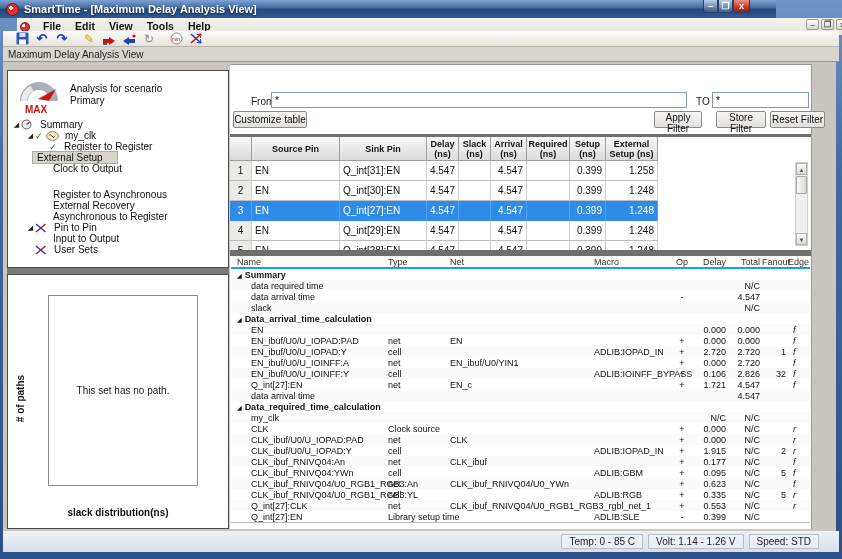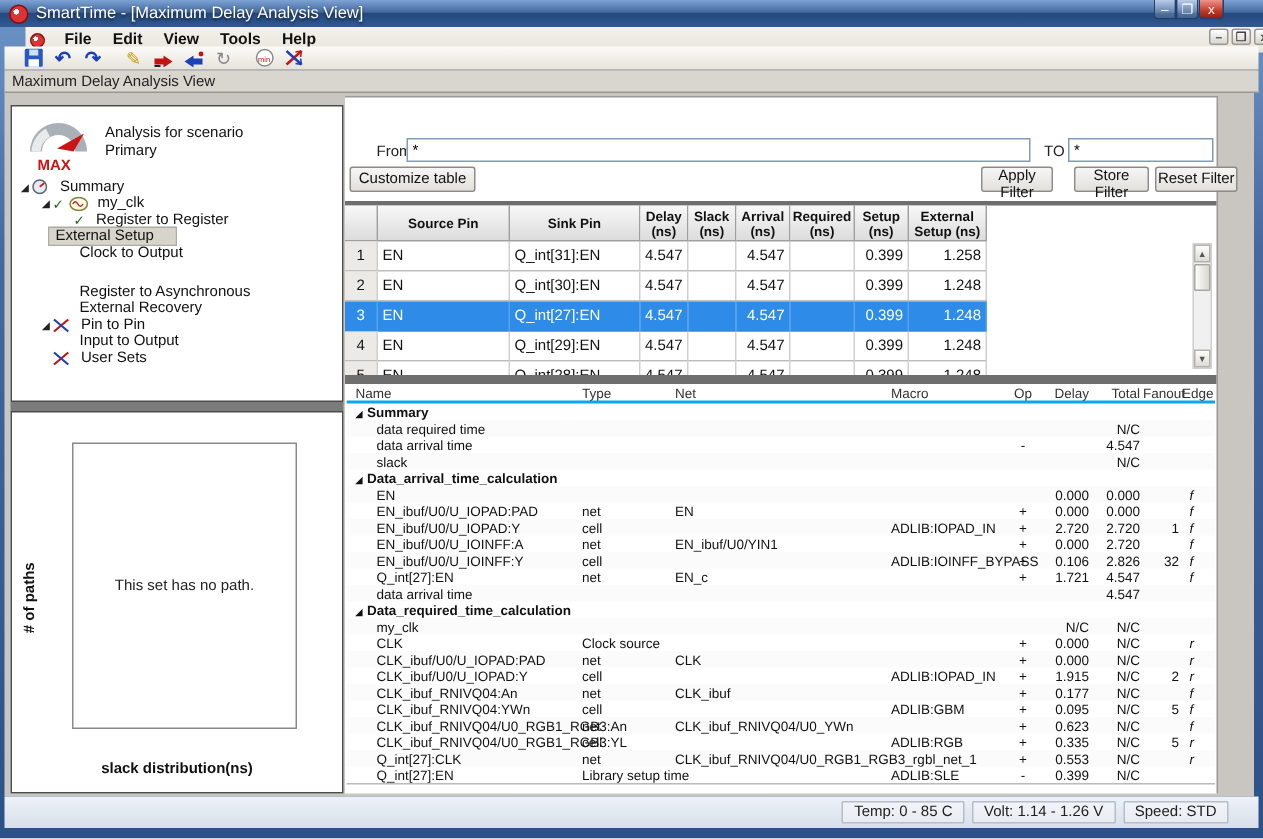--- a/index.html
+++ b/index.html
@@ -2,23 +2,23 @@
 <html><head>
 <meta charset="utf-8">
 <style>
   * { margin:0; padding:0; box-sizing:border-box; }
   html,body { width:842px; height:559px; }
   body { font-family:"Liberation Sans", sans-serif; font-size:10px; color:#111; }
   .window { position:relative; width:842px; height:559px; overflow:hidden;
     background:linear-gradient(180deg,#6e95c8 0%,#44699e 30%,#2b5186 100%); }
 
   
-  .titlebar { position:absolute; left:0; top:0; width:842px; height:18px;
+  .titlebar { position:absolute; left:0; top:0; width:776px; height:18px;
     background:linear-gradient(180deg,#7da2d4 0%,#44699e 45%,#24497e 50%,#315a91 100%);
-    display:flex; align-items:center; color:#fff; }
+    display:flex; align-items:center; color:#fff;font-weight:bold; }
   .titlebar .app-icon { width:13px; height:13px; margin:0 5px 0 6px; border-radius:50%;
     background:radial-gradient(circle at 35% 35%, #ffffff 0 18%, #d33 19% 100%); border:1px solid #801010; }
   .title-text { font-size:11px; text-shadow:0 1px 2px rgba(0,0,0,.6); }
   .win-controls { position:absolute; right:26px; top:0; display:flex; }
   .win-btn { width:15px; height:13px; font-size:9px; line-height:12px; text-align:center; color:#fff;
     background:linear-gradient(180deg,rgba(255,255,255,.45),rgba(90,120,160,.5)); border:1px solid #23406b; border-top:none; }
   .win-btn.close { width:17px; background:linear-gradient(180deg,#f09289,#c33a28 60%,#8f2013); border-radius:0 0 3px 3px; }
   .win-btn.min  { border-radius:0 0 0 3px; }
   .win-btn.max  { border-radius:0 0 3px 0; }
 
@@ -261,20 +261,24 @@
             <div class="tree-label">Clock to Output</div>
           </div>
           <div class="tree-row" style="padding-left: 32px; margin-top: 15px;">
             <div class="tree-expander"></div>
             <div class="tree-label">Register to Asynchronous</div>
           </div>
           <div class="tree-row" style="padding-left: 32px;">
             <div class="tree-expander"></div>
             <div class="tree-label">External Recovery</div>
           </div>
+          <div class="tree-row" style="padding-left: 32px;">
+            <div class="tree-expander"></div>
+            <div class="tree-label">Asynchronous to Register</div>
+          </div>
           <div class="tree-row" style="padding-left: 18px;">
             <div class="tree-expander">◢</div>
             <div class="tree-ico">
               <svg width="12" height="10">
                 <path d="M1 9 L10.5 1" stroke="#c41313" stroke-width="1.5"></path>
                 <path d="M1 1 L10.5 9" stroke="#1d3fb8" stroke-width="1.5"></path>
               </svg>
             </div>
             <div class="tree-label">Pin to Pin</div>
           </div>
@@ -304,21 +308,21 @@
       </div>
       <div class="hist-xlabel">slack distribution(ns)</div>
     </div>
 
     <div class="right-pane">
       <div class="flt-label" style="left:21px; top:31px;">From</div>
       <input class="flt-input" style="left: 41px; top: 27px; width: 416px;" value="*">
       <div class="flt-label" style="left:466px; top:31px;">TO</div>
       <input class="flt-input" style="left: 482px; top: 27px; width: 97px;" value="*">
 
-      <button class="btn" style="left:3px; top:46px; width:84px;">Customize table</button>
+      <button class="btn" style="left:3px; top:46px; width:74px;">Customize table</button>
       <button class="btn" style="left:424px; top:46px; width:48px;">Apply Filter</button>
       <button class="btn" style="left:486px; top:46px; width:50px;">Store Filter</button>
       <button class="btn" style="left:540px; top:46px; width:55px;">Reset Filter</button>
 
       <div class="ptable" id="ptable">
           <div class="prow header">
             <div class="pcell"></div>
             <div class="pcell">Source Pin</div>
             <div class="pcell">Sink Pin</div>
             <div class="pcell">Delay

